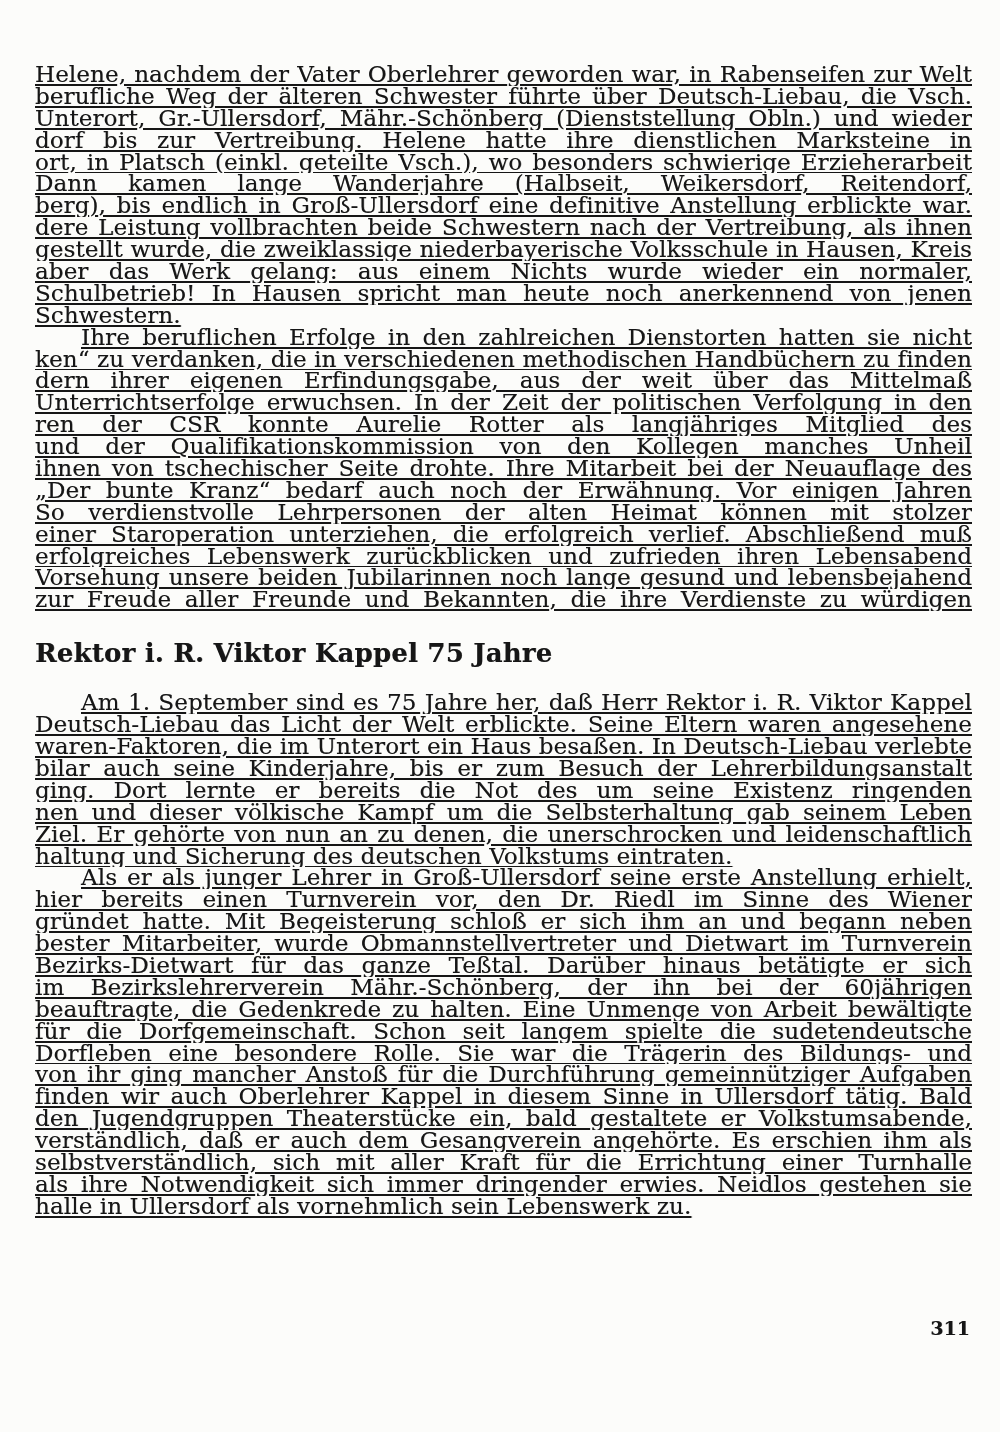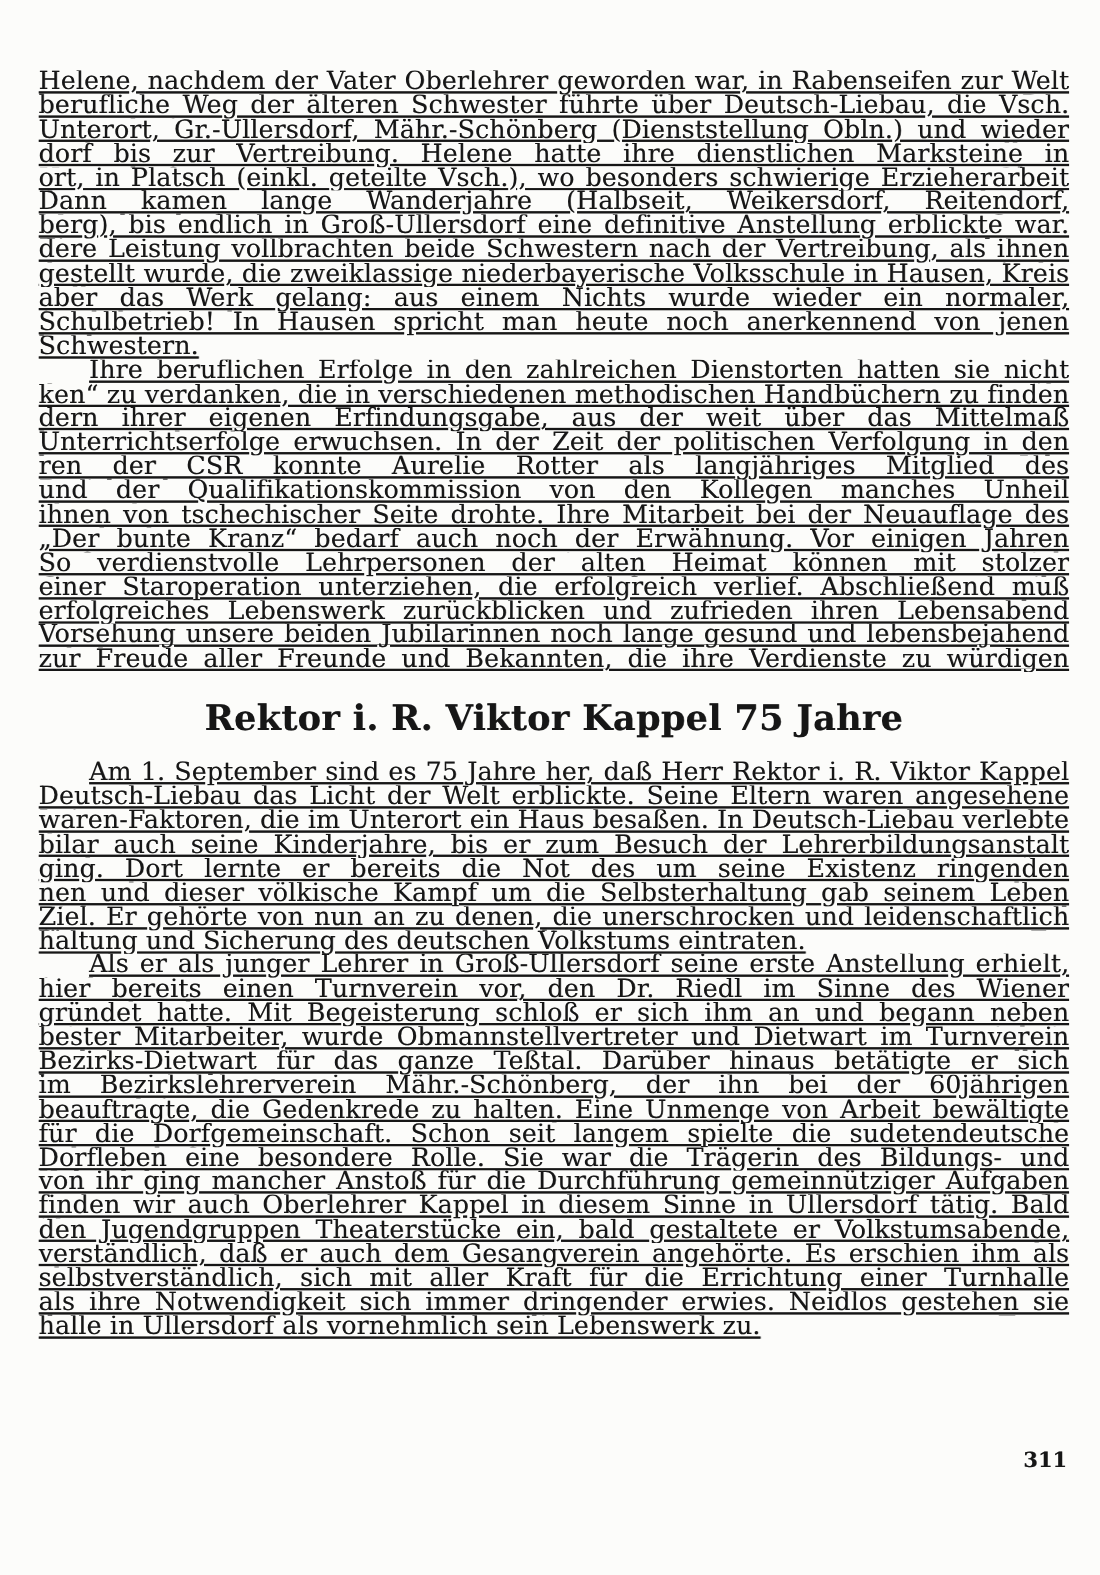--- a/index.html
+++ b/index.html
@@ -37,24 +37,23 @@
     text-decoration: underline;
   }
   .line.last {
     text-align-last: left;
   }
   .line.indent {
     text-indent: 46px;
   }
   .heading {
     margin: 25px 0 21px 0;
-    font-size: 32px;
+    font-size: 26px;
     line-height: 35px;
     font-weight: bold;
-    text-align: center;
     letter-spacing: 0.2px;
     text-shadow: 0.4px 0 rgba(0,0,0,0.5);
   }
   .page-number {
     position: absolute;
     right: 30px;
     top: 1316px;
     font-size: 19px;
     font-weight: bold;
     line-height: 24px;

